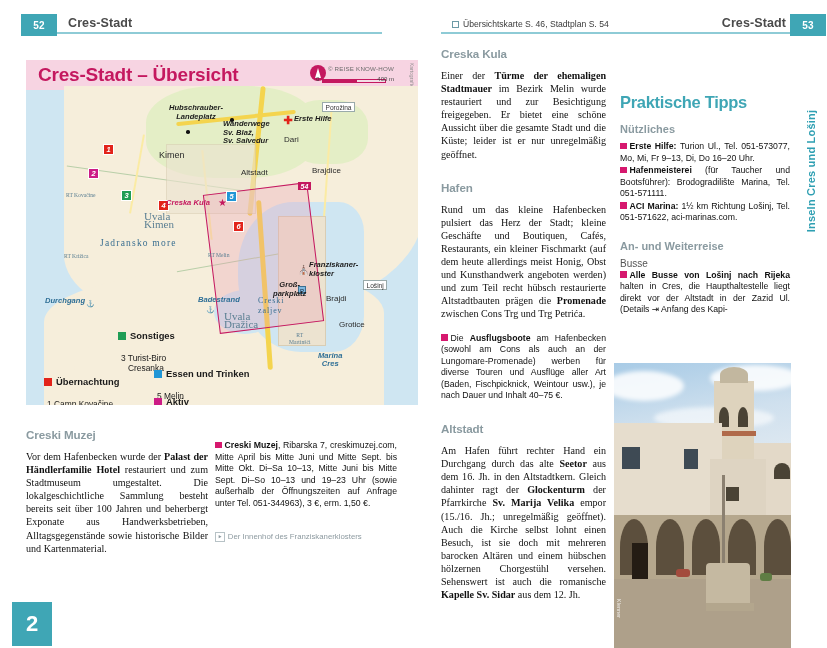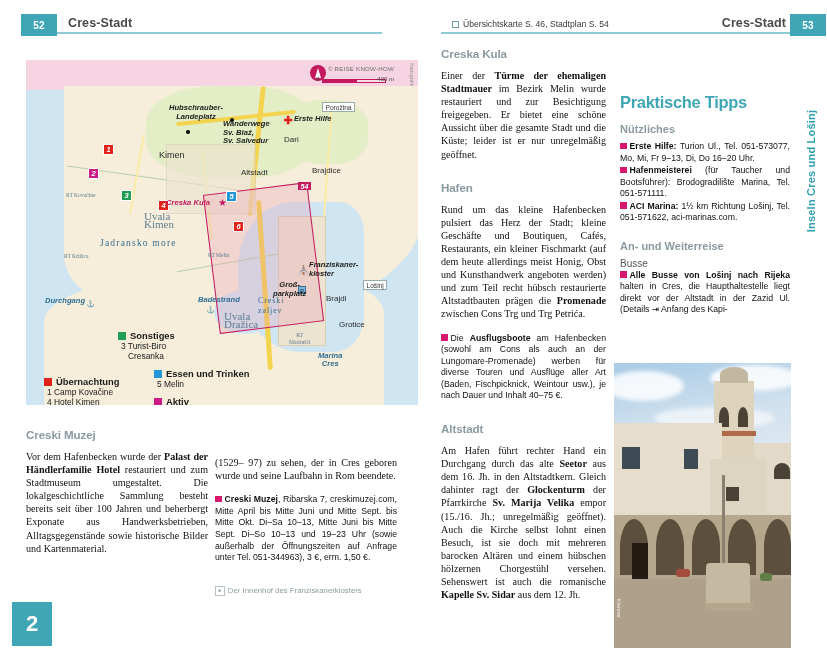--- a/index.html
+++ b/index.html
@@ -170,21 +170,21 @@
   }
   .dot-blk { position: absolute; width: 3.5px; height: 3.5px; background: #111; border-radius: 50%; }
 
   
   .legend { position: absolute; font-family: "Liberation Sans", sans-serif; }
   .legend .lg-head {
     font-size: 9.4px; font-weight: bold; color: #1a1a1a;
     display: flex; align-items: center; gap: 4px; white-space: nowrap;
   }
   .legend .sw { width: 8px; height: 8px; display: inline-block; }
-  .legend .lg-item { font-size: 8.4px; color: #1a1a1a; white-space: nowrap; padding-left: 3px;}
+  .legend .lg-item { font-size: 8.4px; color: #1a1a1a; white-space: nowrap; padding-left: 3px; margin-top: 12px;}
 
   
   .col { position: absolute; font-family: "Liberation Serif", serif; }
   .sec-head {
     font-family: "Liberation Sans", sans-serif; font-size: 11.6px;
     color: #8a9aa0; font-weight: bold; letter-spacing: -.1px; margin-bottom: 9px;
   }
   p.body {
     font-size: 10.1px; line-height: 13.1px; text-align: justify; color: #111;
     margin-bottom: 0; hyphens: auto;
@@ -264,20 +264,21 @@
   <div class="rule rule-right"></div>
 
   <div class="thumb-tab">
     <span>Inseln Cres und Lošinj</span>
   </div>
   <div class="chapter-badge">2</div>
 
   <div class="map-wrap">
 
     <div class="map-title-band"></div>
+    <div class="map-title">Cres-Stadt – Übersicht</div>
     <div class="north-arrow"></div>
     <div class="map-credit">© REISE KNOW-HOW</div>
     <div class="scalebar">
       <span class="s0">0</span>
       <span class="bar"></span>
       <span class="bar2"></span>
       <span class="s1">400 m</span>
     </div>
     <div class="map-vert-credit">Kartografie: Reise Know-How</div>
 
@@ -384,21 +385,20 @@
       </div>
     </div>
   </div>
 
   <div class="col" style="left:26px; top:428px; width:182px;">
     <div class="sec-head">Creski Muzej</div>
     <p class="body"><span>Vor dem Hafenbecken wurde der </span><span class="b">Palast der Händlerfamilie Hotel</span><span> restauriert und zum Stadtmuseum umgestaltet. Die lokalgeschichtliche Sammlung besteht bereits seit über 100 Jahren und beherbergt Exponate aus Handwerksbetrieben, Alltagsgegenstände sowie historische Bilder und Kartenmaterial.</span></p>
   </div>
 
   <div class="col" style="left:215px; top:428px; width:182px;">
-    <p class="body" style="margin-top:28px;">(1529– 97) zu sehen, der in Cres geboren wurde und seine Laufbahn in Rom beendete.</p>
     <div class="infobox" style="margin-top:12px;">
       <span class="sq"></span><span class="b">Creski Muzej</span><span>, Ribarska 7, creskimuzej.com, Mitte April bis Mitte Juni und Mitte Sept. bis Mitte Okt. Di–Sa 10–13, Mitte Juni bis Mitte Sept. Di–So 10–13 und 19–23 Uhr (sowie außerhalb der Öffnungszeiten auf Anfrage unter Tel. 051-344963), 3 €, erm. 1,50 €.</span>
     </div>
     <div class="caption" style="margin-top:22px;">
       <span class="arrowbox">⯈</span>
       <span>Der Innenhof des Franziskanerklosters</span>
     </div>
   </div>
 
   <div class="col" style="left:441px; top:47px; width:165px;">

